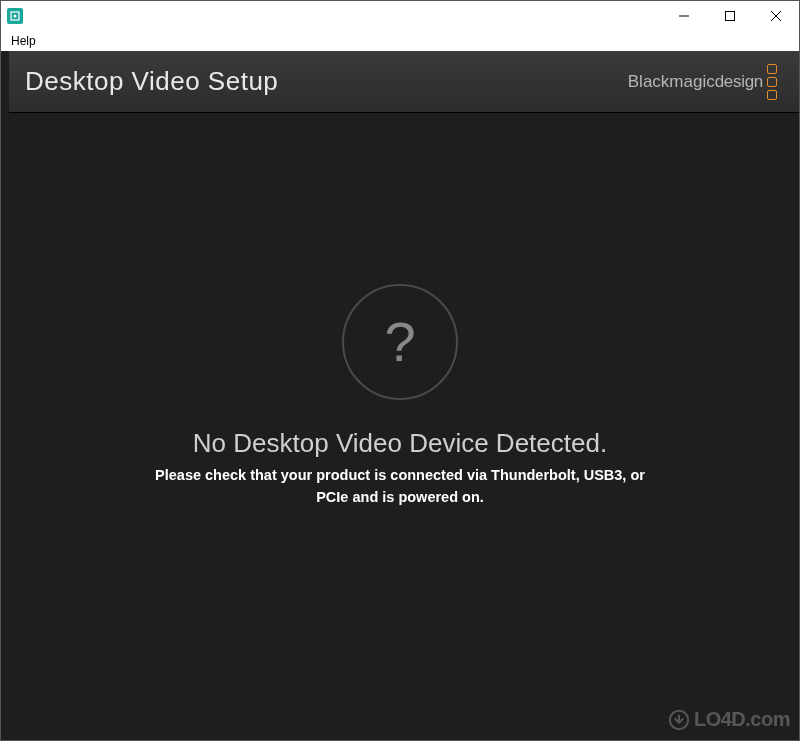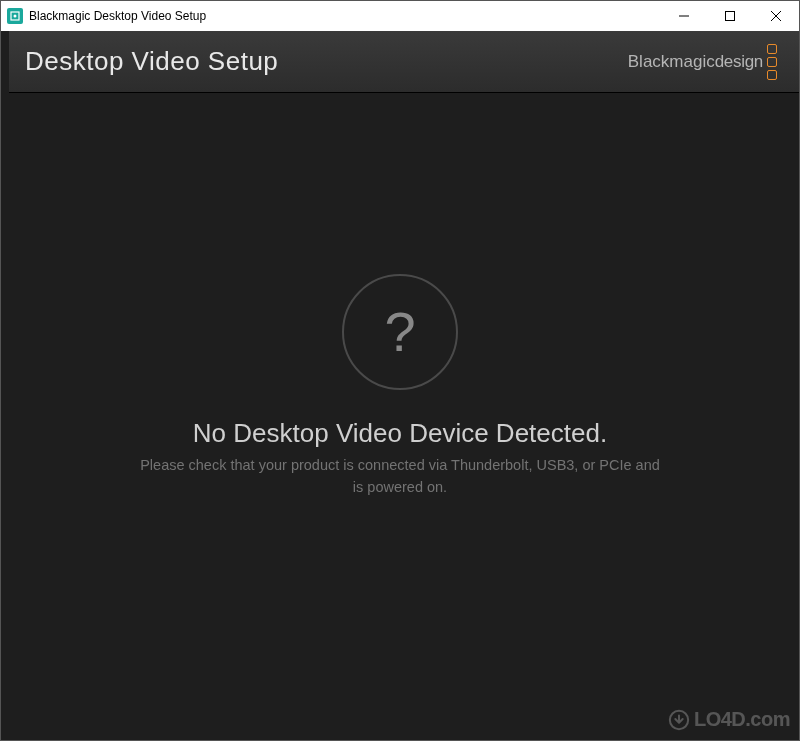--- a/index.html
+++ b/index.html
@@ -154,22 +154,22 @@
     }
     .msg-heading {
       font-size: 26px;
       font-weight: 300;
       color: #cfcfcf;
       margin-bottom: 6px;
       text-align: center;
     }
     .msg-body {
       font-size: 14.5px;
-      font-weight: 400;
-      color: #737373;
+      font-weight: 700;
+      color: #ffffff;
       text-align: center;
       line-height: 1.5;
       max-width: 520px;
     }
     .watermark {
       position: absolute;
       bottom: 10px;
       right: 10px;
       display: flex;
       align-items: center;
@@ -193,41 +193,43 @@
 <body>
 
 <div class="window">
   <div class="titlebar">
     <span class="titlebar-icon">
       <svg viewBox="0 0 10 10">
           <rect x="1" y="1" width="8" height="8" fill="none" stroke="#fff" stroke-width="1.2"></rect>
           <circle cx="5" cy="5" r="1.5" fill="#fff"></circle>
         </svg>
     </span>
-    <span class="titlebar-text">Blackmagic Desktop Video Setup</span>
     <div class="window-controls">
       <div class="wc-btn">
         <svg width="10" height="10" viewBox="0 0 10 10">
             <line x1="0" y1="5" x2="10" y2="5" stroke="#000" stroke-width="1"></line>
           </svg>
       </div>
       <div class="wc-btn">
         <svg width="10" height="10" viewBox="0 0 10 10">
             <rect x="0.5" y="0.5" width="9" height="9" fill="none" stroke="#000" stroke-width="1"></rect>
           </svg>
       </div>
       <div class="wc-btn">
         <svg width="10" height="10" viewBox="0 0 10 10">
             <line x1="0" y1="0" x2="10" y2="10" stroke="#000" stroke-width="1"></line>
             <line x1="10" y1="0" x2="0" y2="10" stroke="#000" stroke-width="1"></line>
           </svg>
       </div>
     </div>
   </div>
 
+  <div class="menubar">
+    <span class="menu-item">Help</span>
+  </div>
 
   <div class="app-content">
     <div class="app-header">
       <div class="app-title">Desktop Video Setup</div>
       <div class="brand">
         <span class="brand-text">
           <span class="light">Blackmagic</span><span class="bold">design</span>
         </span>
         <span class="brand-squares">
           <span class="brand-sq"></span>

